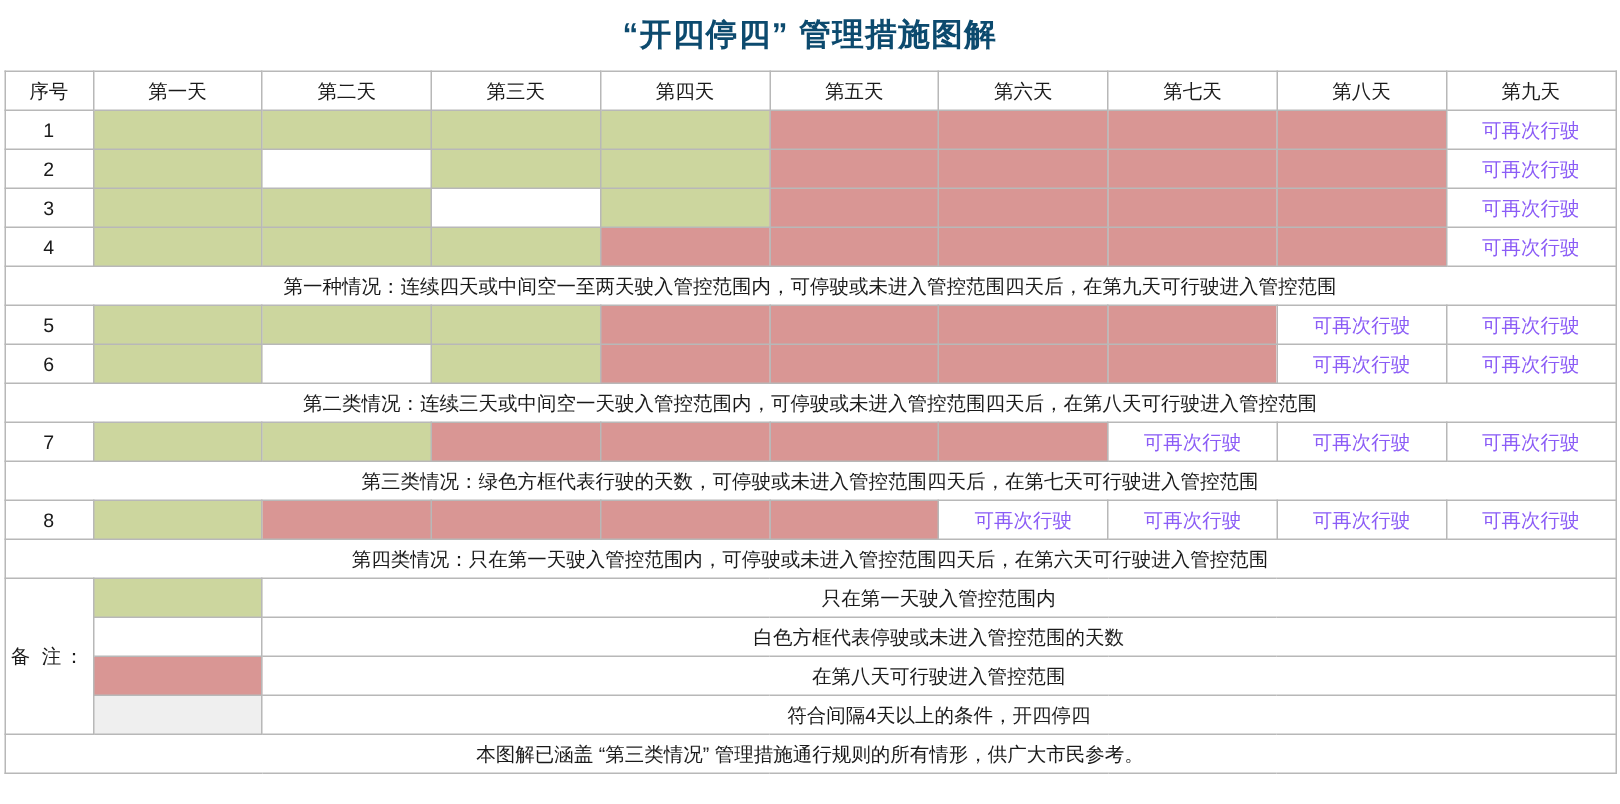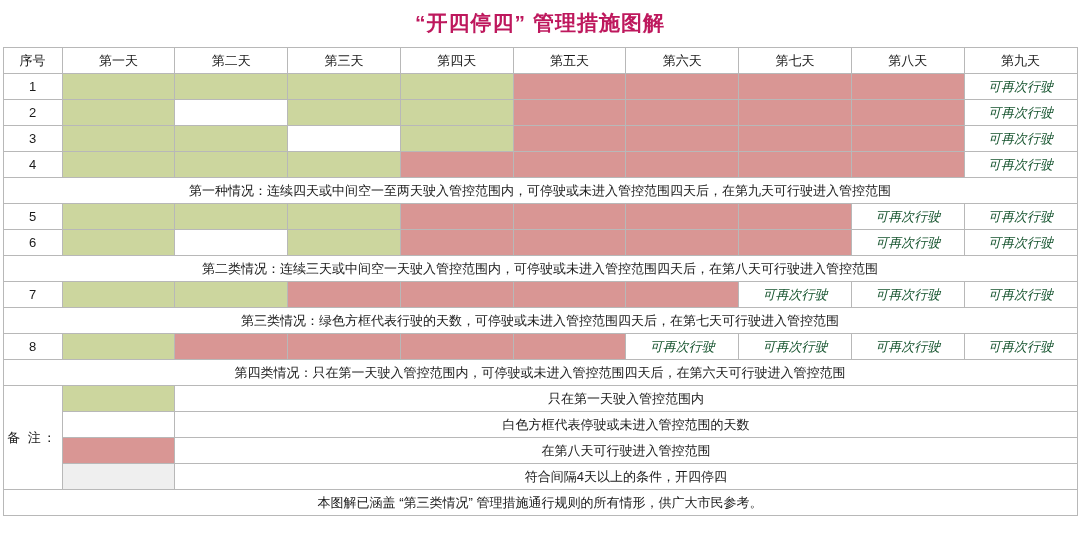--- a/index.html
+++ b/index.html
@@ -19,21 +19,21 @@
     height: 536px;
     position: relative;
     box-sizing: border-box;
   }
   .title {
     text-align: center;
     font-size: 21px;
     font-weight: bold;
     letter-spacing: 1px;
     padding: 9px 0 10px 0;
-    color: #be185d;
+    color: #0c4a6e;
   }
   table.grid {
     border-collapse: collapse;
     width: 1075px;
     margin: 0 auto;
     table-layout: fixed;
   }
   table.grid td, table.grid th {
     border: 1px solid #b8b8b8;
     height: 25px;
@@ -47,21 +47,21 @@
   .hdr td {
     background: #efefef;
     font-weight: bold;
     font-size: 14px;
     height: 27px;
   }
   .col-idx { width: 58px; }
   .cell-green { background: #ccd69e !important; }
   .cell-white { background: #ffffff !important; }
   .cell-red   { background: #d99694 !important; }
-  .cell-note  { background: #ffffff !important; font-size: 12px; color: #14532d; font-style: italic; }
+  .cell-note  { background: #ffffff !important; font-size: 12px; color: #8b5cf6; }
   .noteRow td {
     text-align: left;
     padding-left: 4px;
     font-size: 13px;
     height: 26px;
     background: #ffffff;
   }
   .remark-label {
     width: 58px;
     font-size: 14px;

